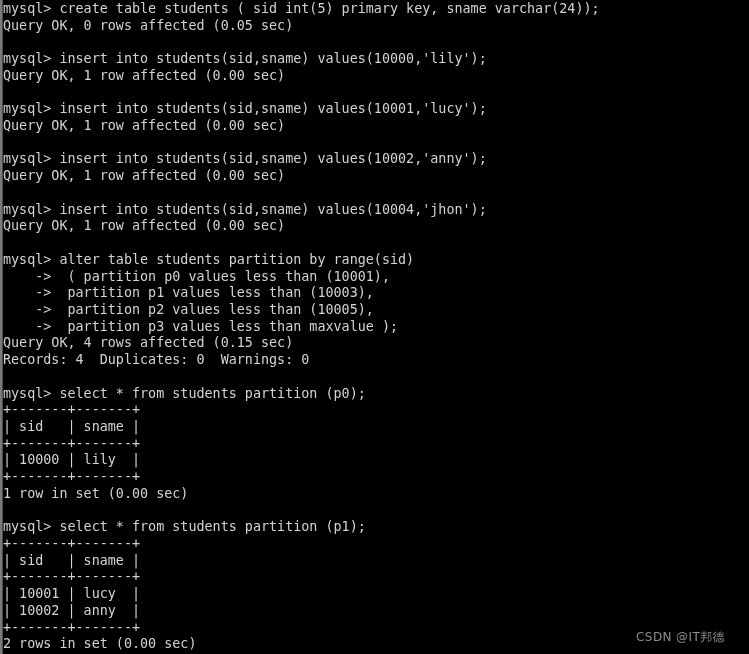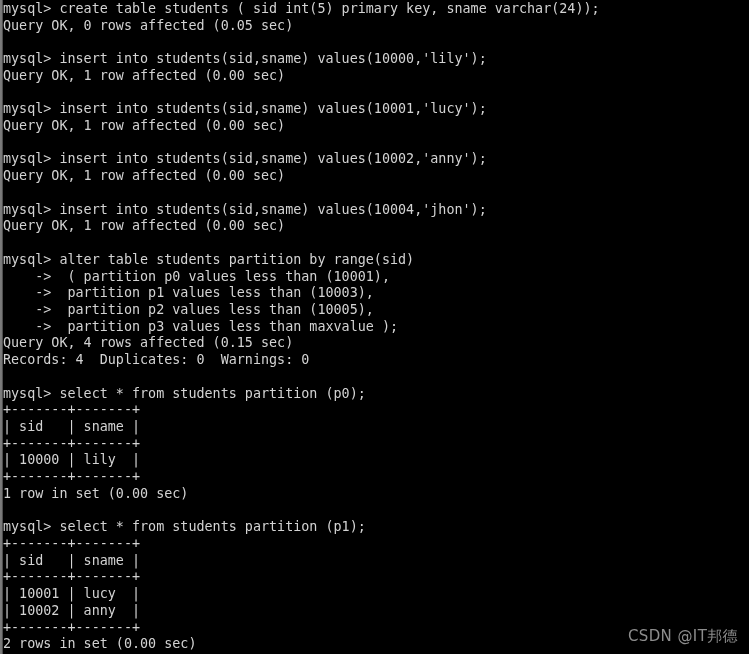--- a/index.html
+++ b/index.html
@@ -45,24 +45,24 @@
   #console-output .line {
     white-space: pre;
     height: 16.72px;
     font-family: "DejaVu Sans Mono", "Liberation Mono", monospace;
   }
   #console-output .line.blank {
     height: 16.72px;
   }
   #watermark {
     position: absolute;
-    right: 11px;
+    right: 24px;
     bottom: 8px;
     font-family: "DejaVu Sans", "Liberation Sans", sans-serif;
-    font-size: 15px;
+    font-size: 12px;
     color: #8d8d8d;
     letter-spacing: 0.4px;
     z-index: 6;
     white-space: pre;
   }
 </style>
 </head>
 <body>
 
 <div id="terminal">

